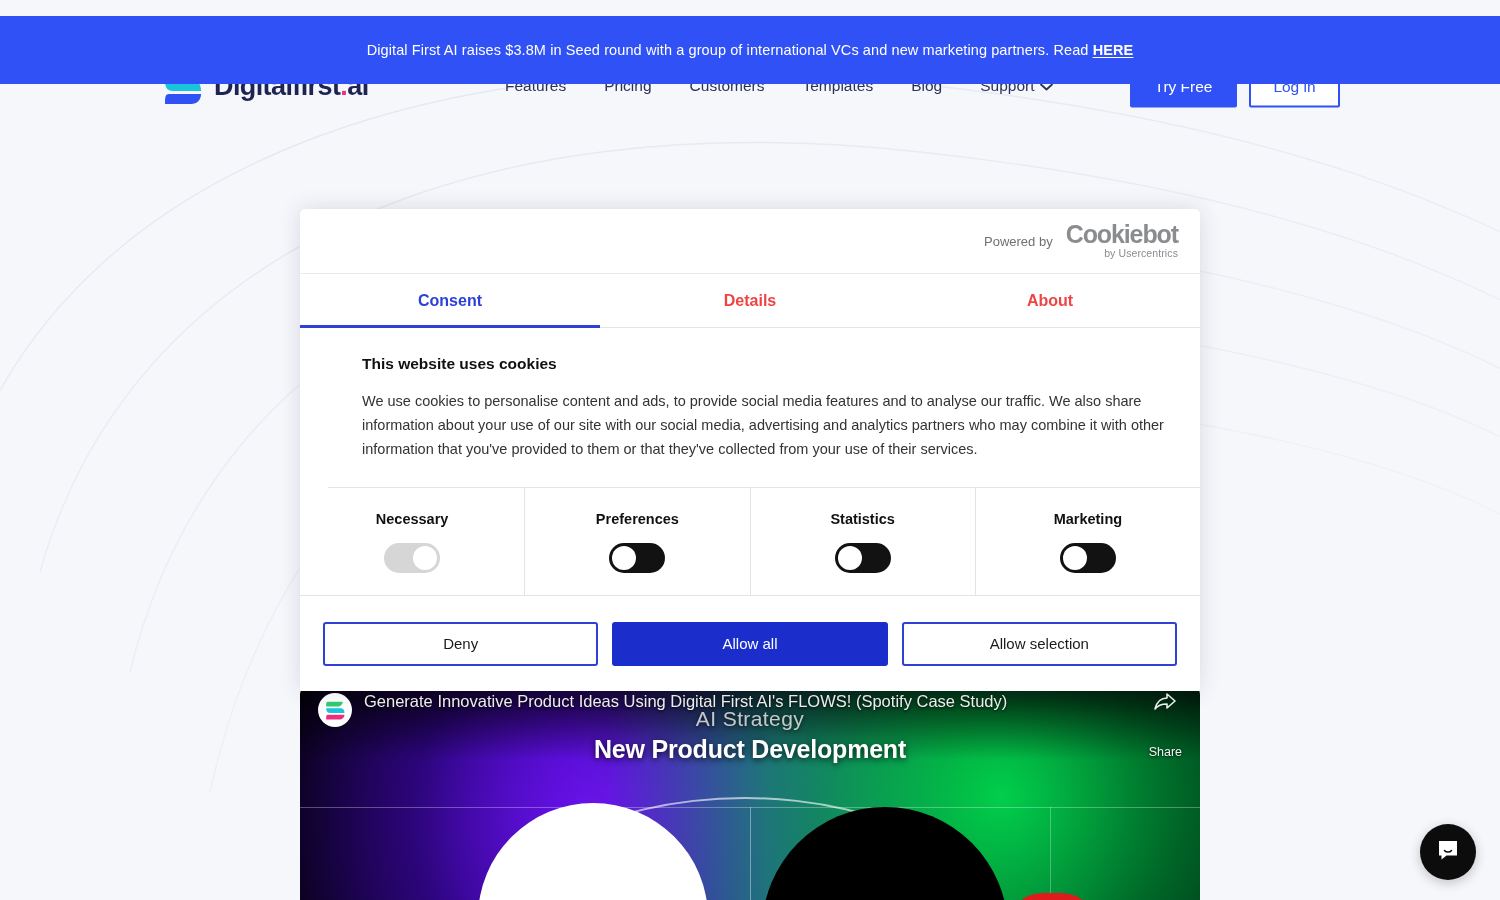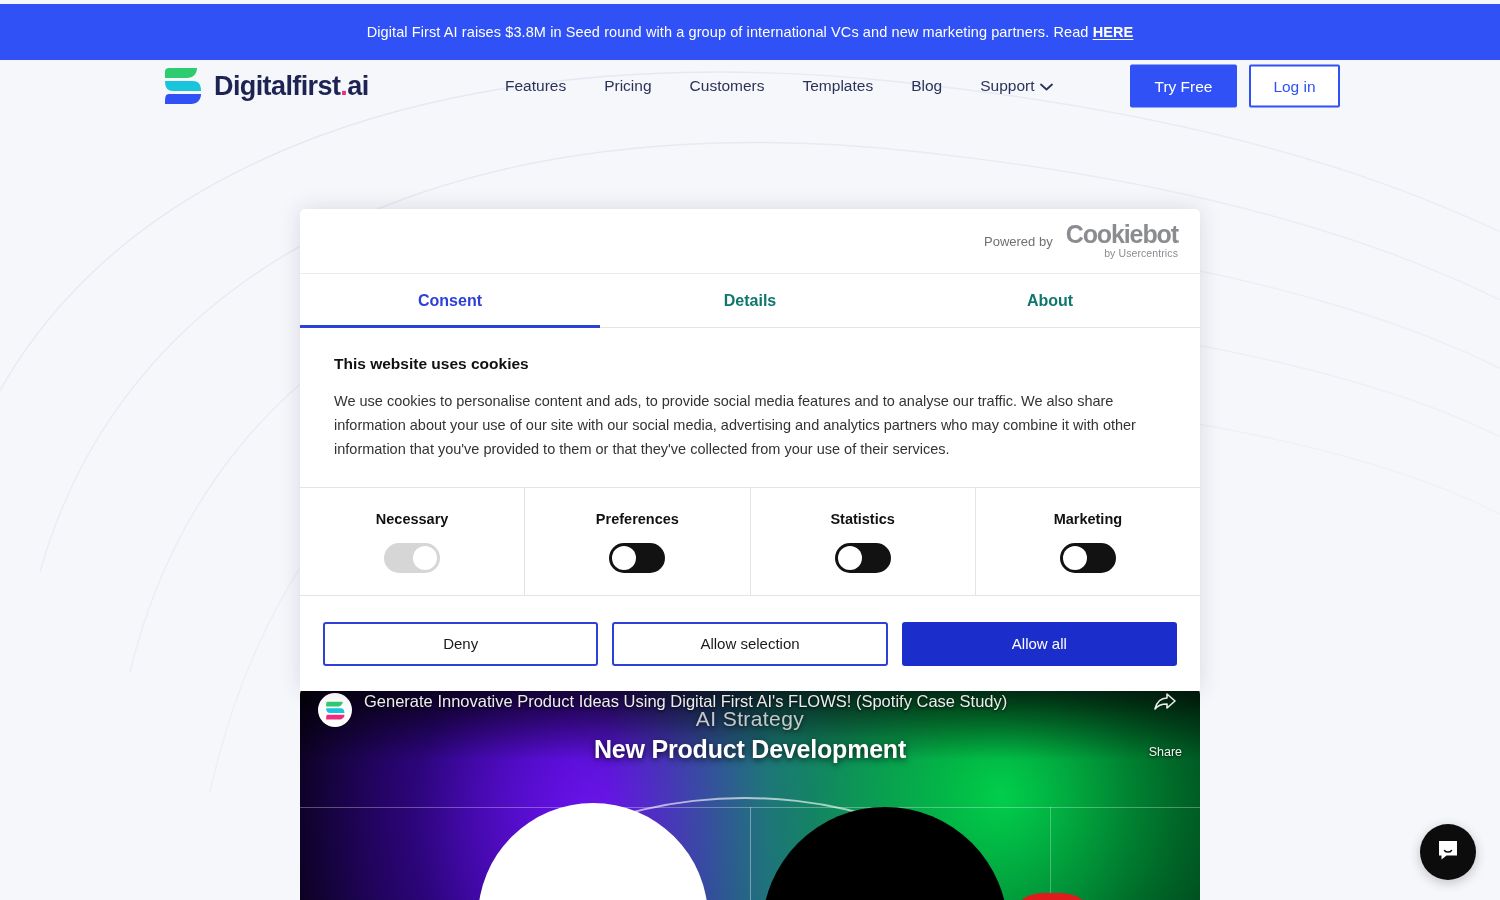--- a/index.html
+++ b/index.html
@@ -16,22 +16,22 @@
   .bg-decor {
     position: absolute; left: 0; top: 52px;
     width: 1500px; height: 848px;
     overflow: hidden; z-index: 0;
     background: #f6f7fb;
   }
   .bg-decor svg { position: absolute; left: 0; top: 0; }
 
   
   .announce {
-    position: absolute; left: 0; top: 4px;
-    width: 1500px; height: 56px;
+    position: absolute; left: 0; top: 16px;
+    width: 1500px; height: 68px;
     background: #2f51f5;
     display: flex; align-items: center; justify-content: center;
     z-index: 5;
   }
   .announce-text {
     color: #ffffff;
     font-size: 14.5px;
     letter-spacing: .1px;
     white-space: nowrap;
   }
@@ -217,33 +217,34 @@
   .cb-sub {
     font-size: 10.5px; color: #8a8c8f; letter-spacing: .1px;
   }
 
   .cd-tabs {
     height: 54px; flex: none;
     display: flex; border-bottom: 1px solid #e4e4e4;
   }
   .cd-tab {
     flex: 1 1 0; display: flex; align-items: center; justify-content: center;
-    font-size: 16px; font-weight: bold; color: #0f766e;
+    font-size: 16px; font-weight: bold; color: #ef4444;
     cursor: pointer; position: relative;
     user-select: none;
   }
   .cd-tab.active { color: #2e40d8; }
   .cd-tab.active::after {
     content: ""; position: absolute; left: 0; right: 0; bottom: -1px;
     height: 3px; background: #2e40d8;
   }
 
   .cd-body {
     flex: none; padding: 27px 23px 26px 34px;
     border-bottom: 1px solid #e4e4e4;
+    margin-left: 28px;
   }
   .cd-h {
     font-size: 15.5px; font-weight: bold; color: #111;
     margin-bottom: 16px;
   }
   .cd-p {
     font-size: 14.5px; color: #333; line-height: 1.66;
   }
 
   .cd-toggles {
@@ -441,22 +442,22 @@
     <div class="cd-toggle-col">
       <span class="cd-toggle-label">Marketing</span>
       <span class="switch off">
         <span class="knob"></span>
       </span>
     </div>
   </div>
 
   <div class="cd-actions">
     <button class="cd-btn outline">Deny</button>
+    <button class="cd-btn filled">Allow all</button>
     <button class="cd-btn outline">Allow selection</button>
-    <button class="cd-btn filled">Allow all</button>
   </div>
 </div>
 
 <div class="intercom">
   <span>
     <svg width="26" height="26" viewBox="0 0 26 26" aria-hidden="true">
       <path d="M4 4 H22 V18.5 H11.5 L6.5 22.5 V18.5 H4 Z" fill="#ffffff" rx="2"></path>
       <path d="M9.5 13.5 C11 15.6 15 15.6 16.5 13.5" stroke="#0c0c0c" stroke-width="1.5" fill="none" stroke-linecap="round"></path>
     </svg>
   </span>

